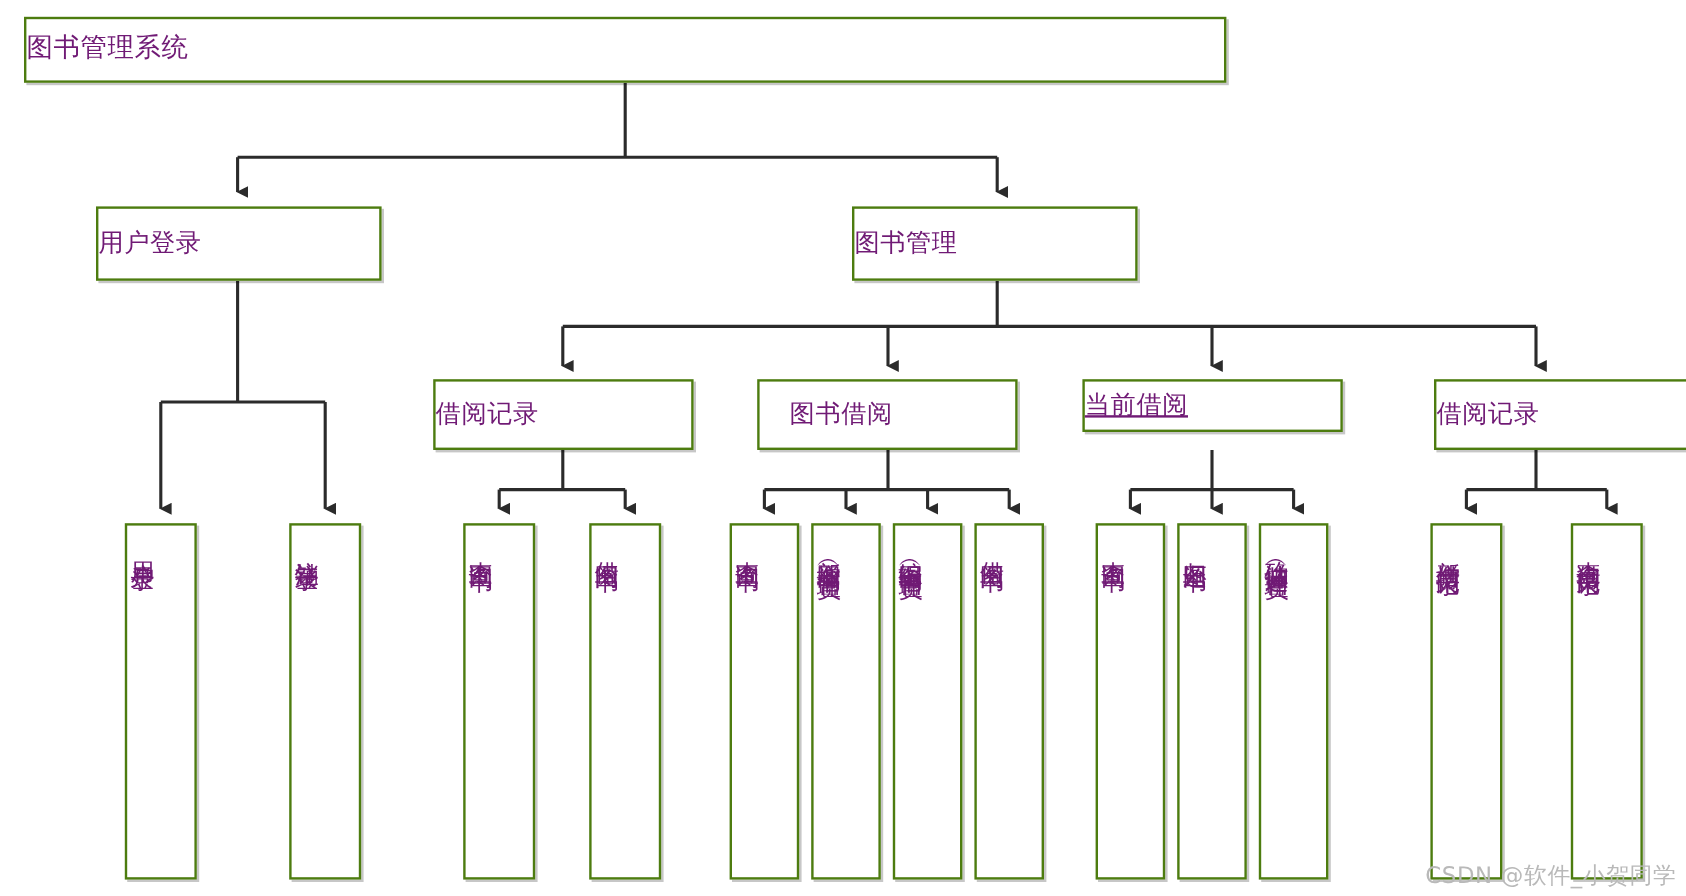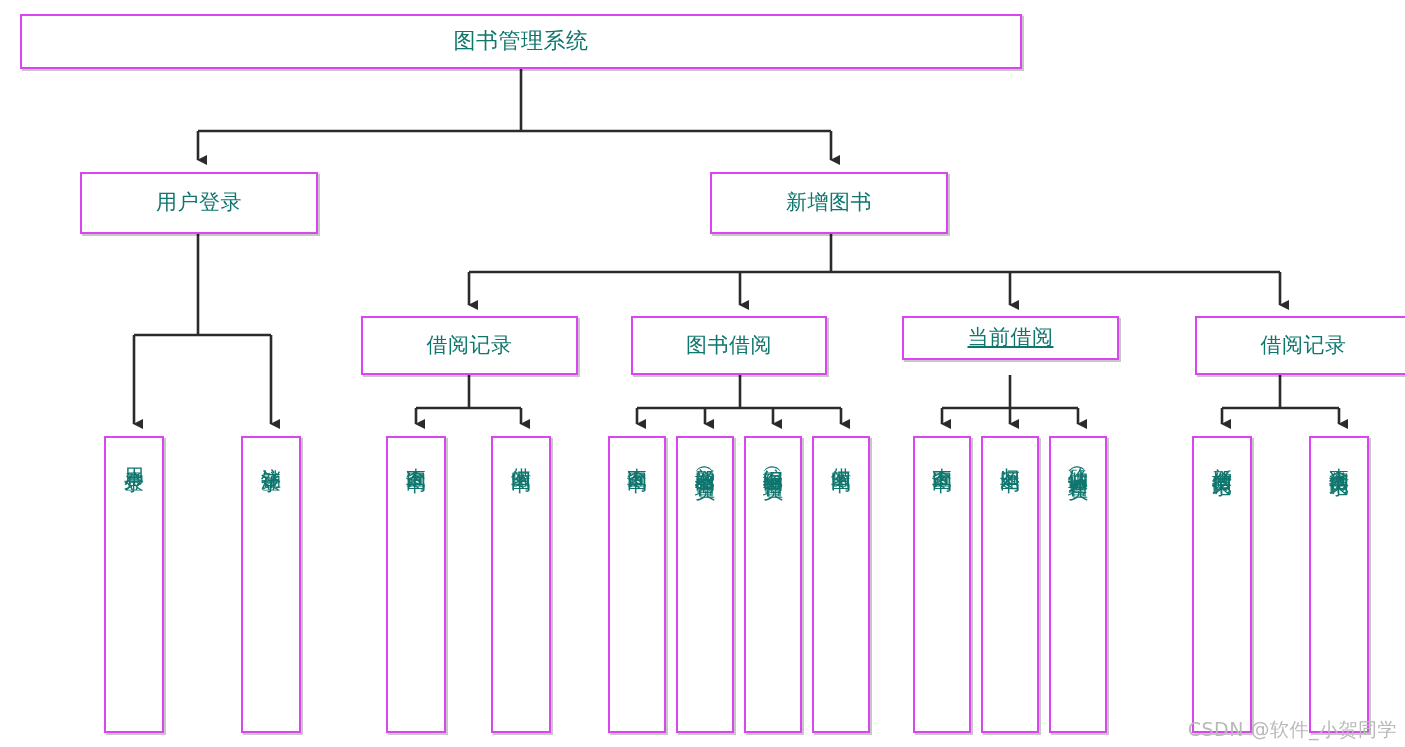--- a/index.html
+++ b/index.html
@@ -23,26 +23,25 @@
     left: 0;
     top: 0;
     width: 1405px;
     height: 747px;
     pointer-events: none;
   }
   .node {
     position: absolute;
     box-sizing: border-box;
     background: #ffffff;
-    border: 2px solid #d946ef;
+    border: 2px solid #4d7c0f;
     box-shadow: 2px 2px 0 rgba(0,0,0,0.22);
     display: flex;
     align-items: center;
-    justify-content: center;
-    color: #0f766e;
+    color: #701a75;
     letter-spacing: 0.5px;
   }
   .node.horiz {
     font-size: 21px;
     line-height: 1.2;
     white-space: nowrap;
   }
   .node.root {
     font-size: 22px;
   }
@@ -125,27 +124,27 @@
   </svg>
 
   <div class="node horiz root" style="left:20px; top:14px; width:1002px; height:55px;">
     <span>图书管理系统</span>
   </div>
 
   <div class="node horiz" style="left:80px; top:172px; width:238px; height:62px;">
     <span>用户登录</span>
   </div>
   <div class="node horiz" style="left:710px; top:172px; width:238px; height:62px;">
-    <span>新增图书</span>
+    <span>图书管理</span>
   </div>
 
   <div class="node horiz" style="left:361px; top:316px; width:217px; height:59px;">
     <span>借阅记录</span>
   </div>
-  <div class="node horiz" style="left:631px; top:316px; width:196px; height:59px;">
+  <div class="node horiz" style="left:631px; top:316px; width:217px; height:59px;padding-left:25px;">
     <span>图书借阅</span>
   </div>
   <div class="node horiz" style="left:902px; top:316px; width:217px; height:44px;text-decoration:underline;">
     <span>当前借阅</span>
   </div>
   <div class="node horiz" style="left:1171px; top:316px; width:217px; height:59px;margin-left:24px;">
     <span>借阅记录</span>
   </div>
 
   <div class="node leaf" style="left:104px; top:436px; width:60px; height:297px;">

